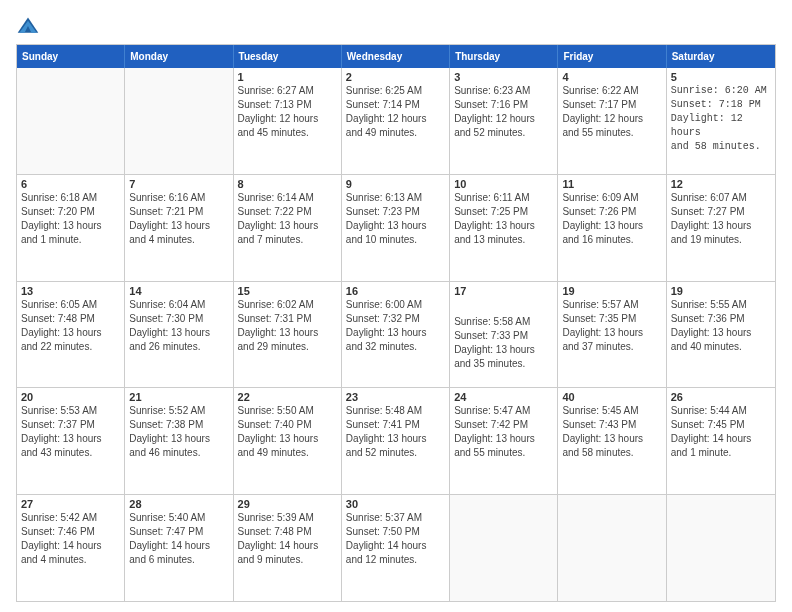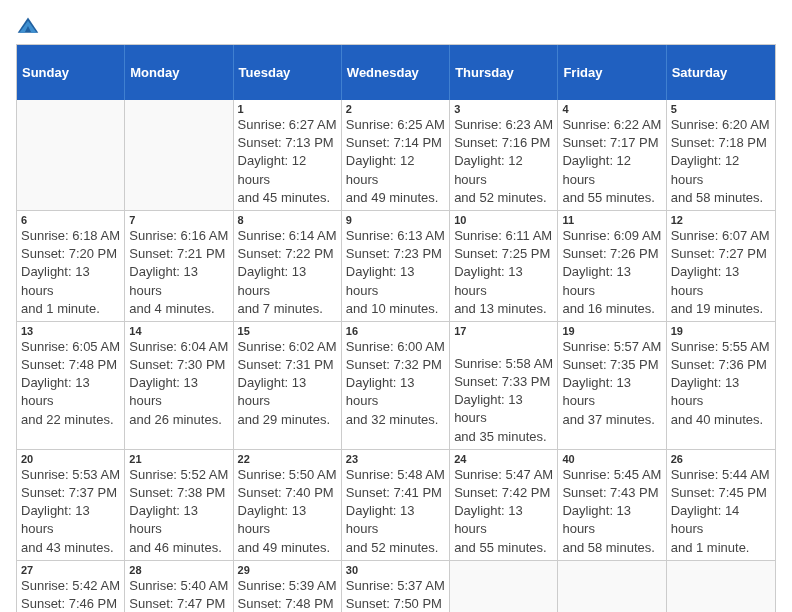--- a/index.html
+++ b/index.html
@@ -66,23 +66,23 @@
       flex-direction: column;
       border: 1px solid #ccc;
     }
     .cal-header {
       display: grid;
       grid-template-columns: repeat(7, 1fr);
       background: #2060c0;
     }
     .cal-header-cell {
       color: #fff;
-      font-size: 13px;
-      font-weight: bold;
-      padding: 20px 5px;
+      font-size: 10px;
+      font-weight: bold;
+      padding: 6px 5px;
       text-align: left;
       border-right: 1px solid #4080d0;
     }
     .cal-header-cell:last-child { border-right: none; }
     .cal-body {
       display: flex;
       flex-direction: column;
       flex: 1;
     }
     .cal-row {
@@ -103,21 +103,21 @@
     .cal-cell:last-child { border-right: none; }
     .cal-cell.empty { background: #f9f9f9; }
     .day-num {
       font-size: 11px;
       font-weight: bold;
       color: #333;
       display: block;
       margin-bottom: 1px;
     }
     .cell-info {
-      font-size: 13px;
+      font-size: 10px;
       color: #444;
       line-height: 1.4;
     }
   </style>
 </head>
 <body>
 
 <div class="page">
   <div class="top-area">
     <div class="logo">
@@ -173,21 +173,21 @@
           </div>
           <div class="cal-cell">
             <span class="day-num">4</span>
             <div class="cell-info" style="white-space: pre-line;">Sunrise: 6:22 AM
 Sunset: 7:17 PM
 Daylight: 12 hours
 and 55 minutes.</div>
           </div>
           <div class="cal-cell">
             <span class="day-num">5</span>
-            <div class="cell-info" style="white-space: pre-line;">Sunrise: 6:20 AM
+            <div class="cell-info" style="white-space: pre-line; font-family: Liberation Mono, monospace;">Sunrise: 6:20 AM
 Sunset: 7:18 PM
 Daylight: 12 hours
 and 58 minutes.</div>
           </div>
         </div>
         <div class="cal-row">
           <div class="cal-cell">
             <span class="day-num">6</span>
             <div class="cell-info" style="white-space: pre-line;">Sunrise: 6:18 AM
 Sunset: 7:20 PM

